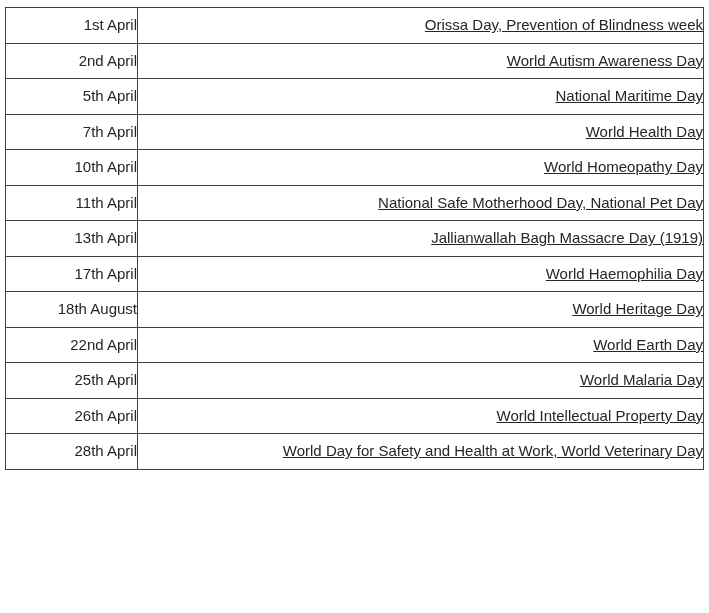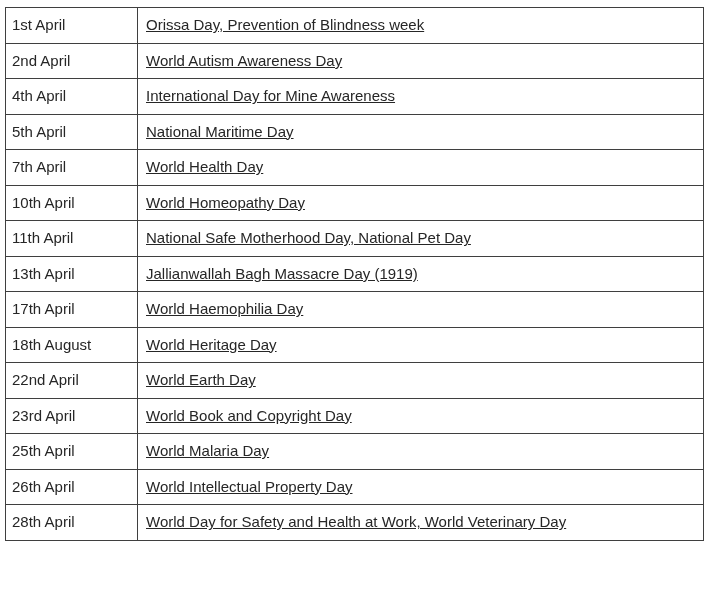--- a/index.html
+++ b/index.html
@@ -12,20 +12,21 @@
     height: 613px;
     overflow: hidden;
     font-family: "Liberation Sans", "DejaVu Sans", sans-serif;
   }
 
   #days-table-wrap {
     position: absolute;
     left: 5px;
     top: 7px;
     width: 698px;
+    text-align: right;
   }
 
   table.days-table {
     border-collapse: collapse;
     table-layout: fixed;
     width: 698px;
     border-top: 1px solid #3f3f3f;
     border-left: 1px solid #3f3f3f;
   }
 
@@ -62,24 +63,20 @@
     <tbody>
         <tr>
           <td class="date-cell">1st April</td>
           <td class="event-cell">Orissa Day, Prevention of Blindness week</td>
         </tr>
         <tr>
           <td class="date-cell">2nd April</td>
           <td class="event-cell">World Autism Awareness Day</td>
         </tr>
         <tr>
-          <td class="date-cell">4th April</td>
-          <td class="event-cell">International Day for Mine Awareness</td>
-        </tr>
-        <tr>
           <td class="date-cell">5th April</td>
           <td class="event-cell">National Maritime Day</td>
         </tr>
         <tr>
           <td class="date-cell">7th April</td>
           <td class="event-cell">World Health Day</td>
         </tr>
         <tr>
           <td class="date-cell">10th April</td>
           <td class="event-cell">World Homeopathy Day</td>
@@ -98,24 +95,20 @@
         </tr>
         <tr>
           <td class="date-cell">18th August</td>
           <td class="event-cell">World Heritage Day</td>
         </tr>
         <tr>
           <td class="date-cell">22nd April</td>
           <td class="event-cell">World Earth Day</td>
         </tr>
         <tr>
-          <td class="date-cell">23rd April</td>
-          <td class="event-cell">World Book and Copyright Day</td>
-        </tr>
-        <tr>
           <td class="date-cell">25th April</td>
           <td class="event-cell">World Malaria Day</td>
         </tr>
         <tr>
           <td class="date-cell">26th April</td>
           <td class="event-cell">World Intellectual Property Day</td>
         </tr>
         <tr>
           <td class="date-cell">28th April</td>
           <td class="event-cell">World Day for Safety and Health at Work, World Veterinary Day</td>

